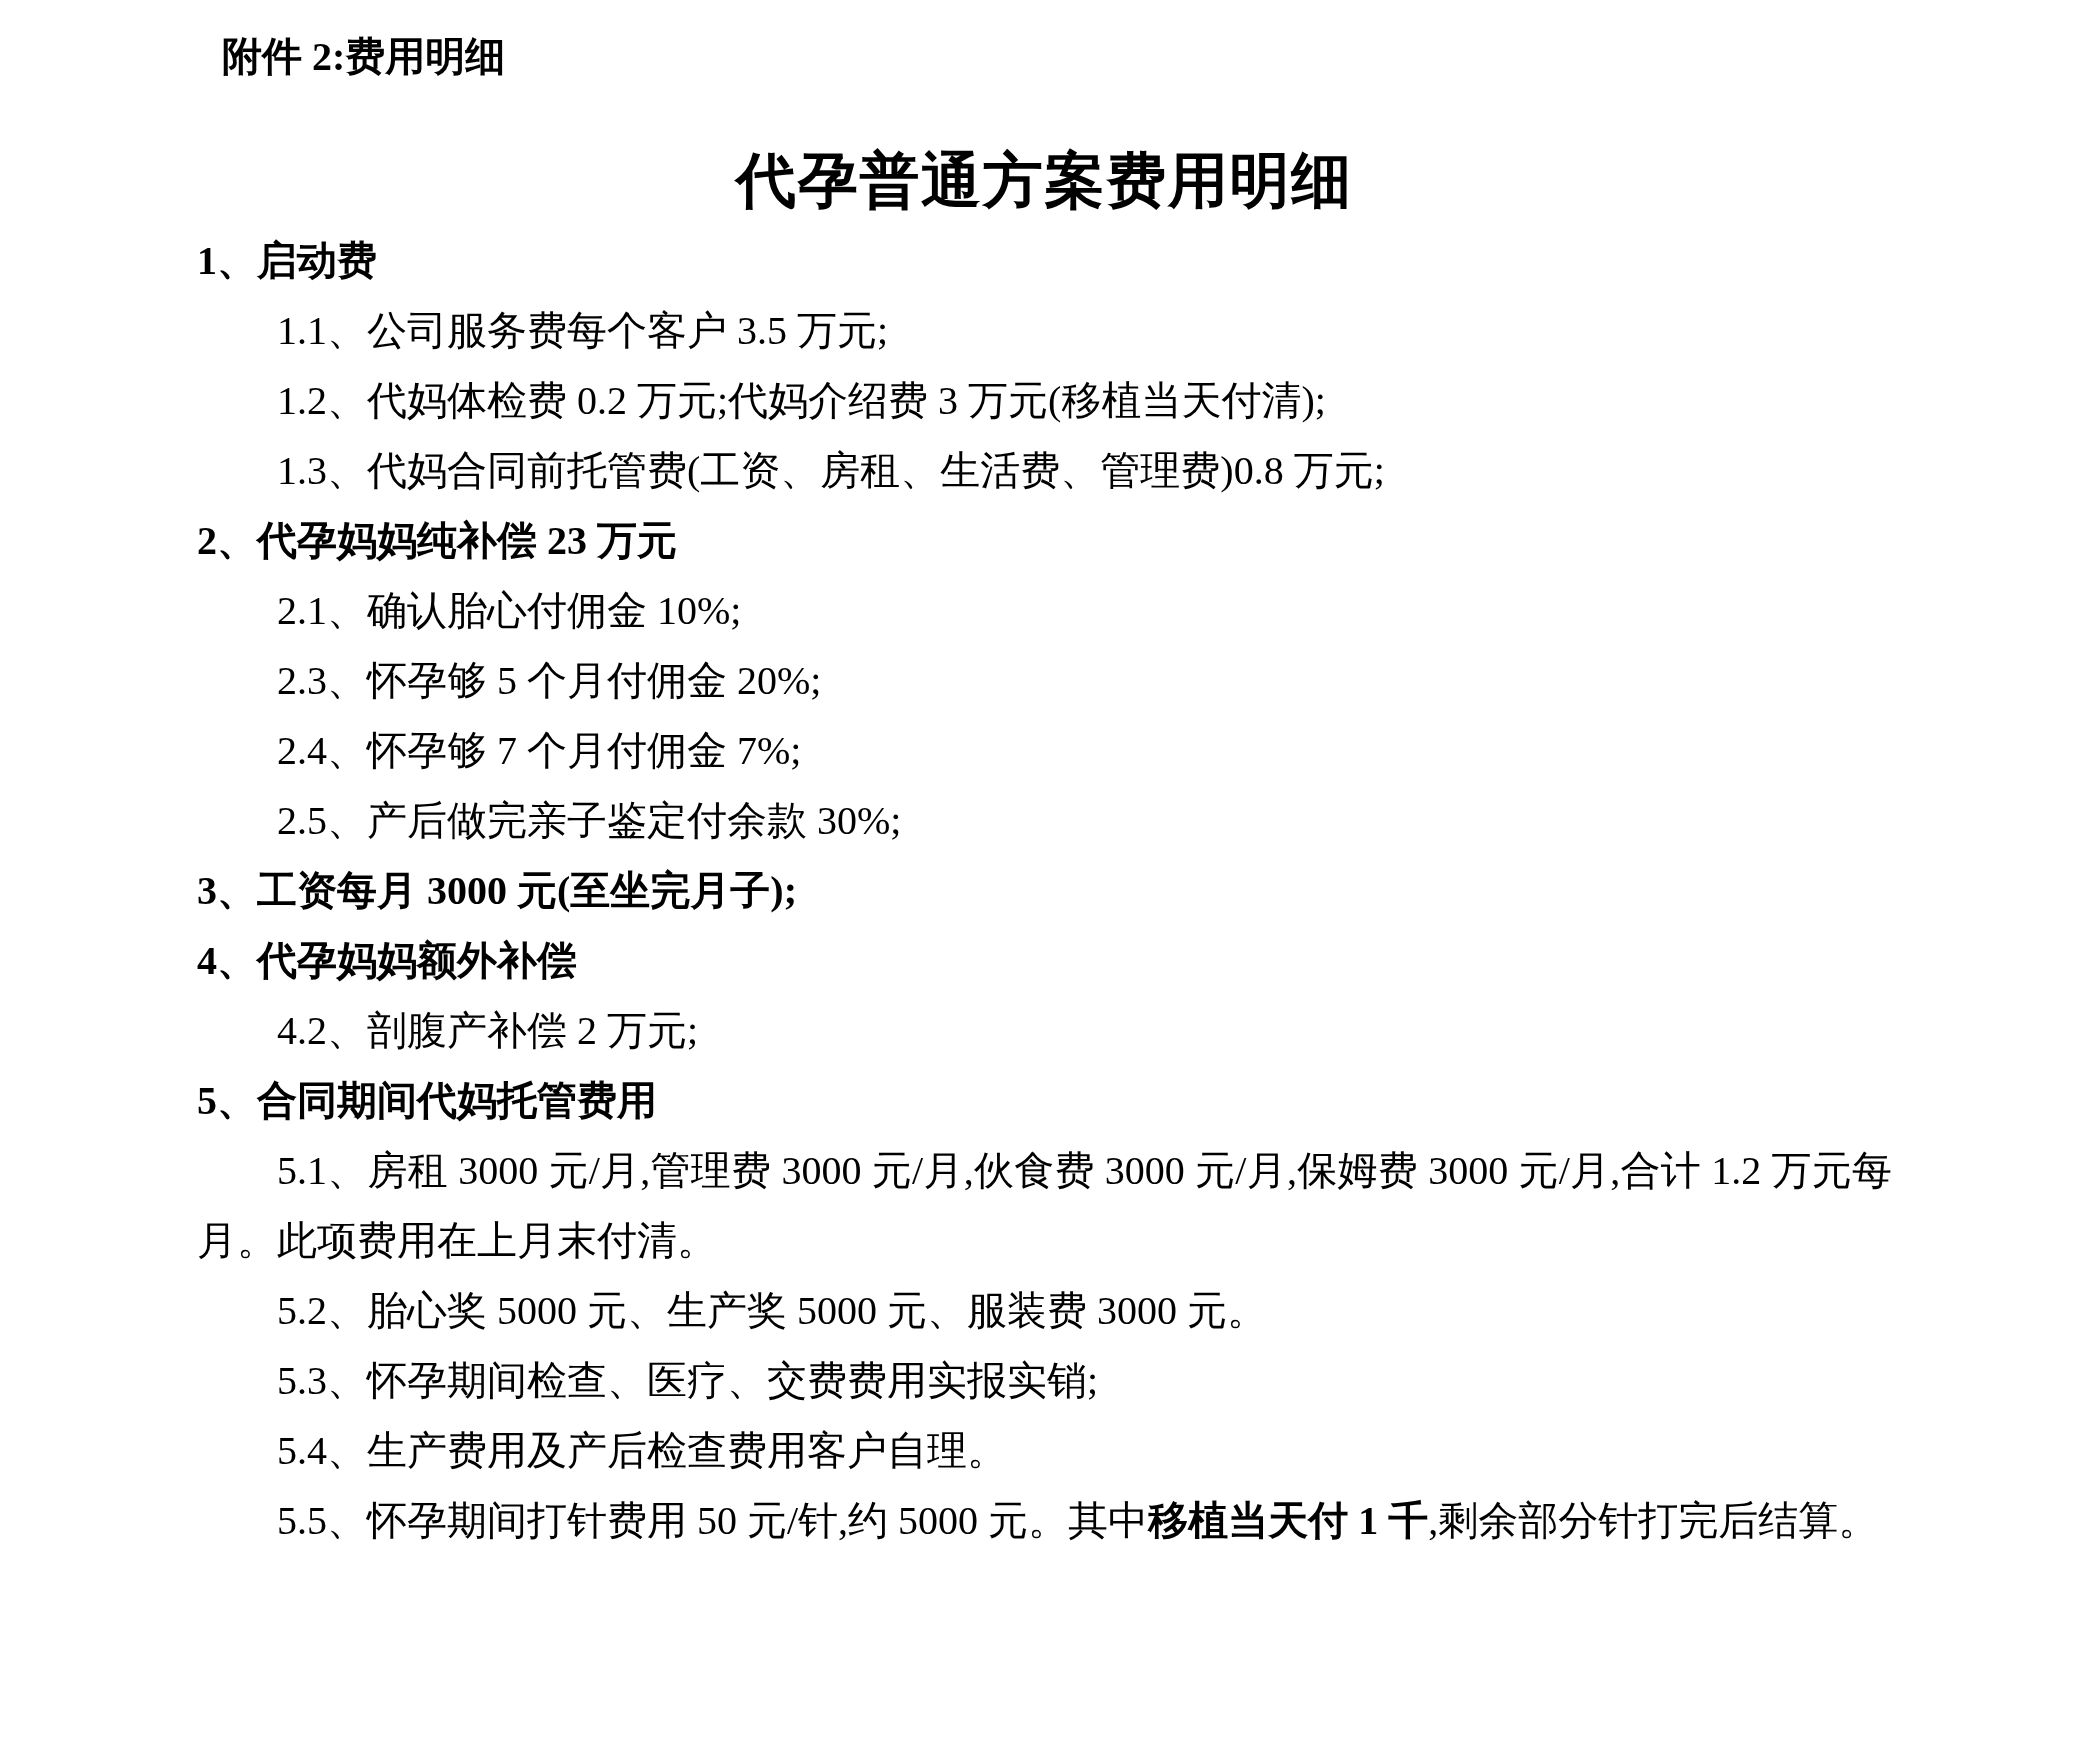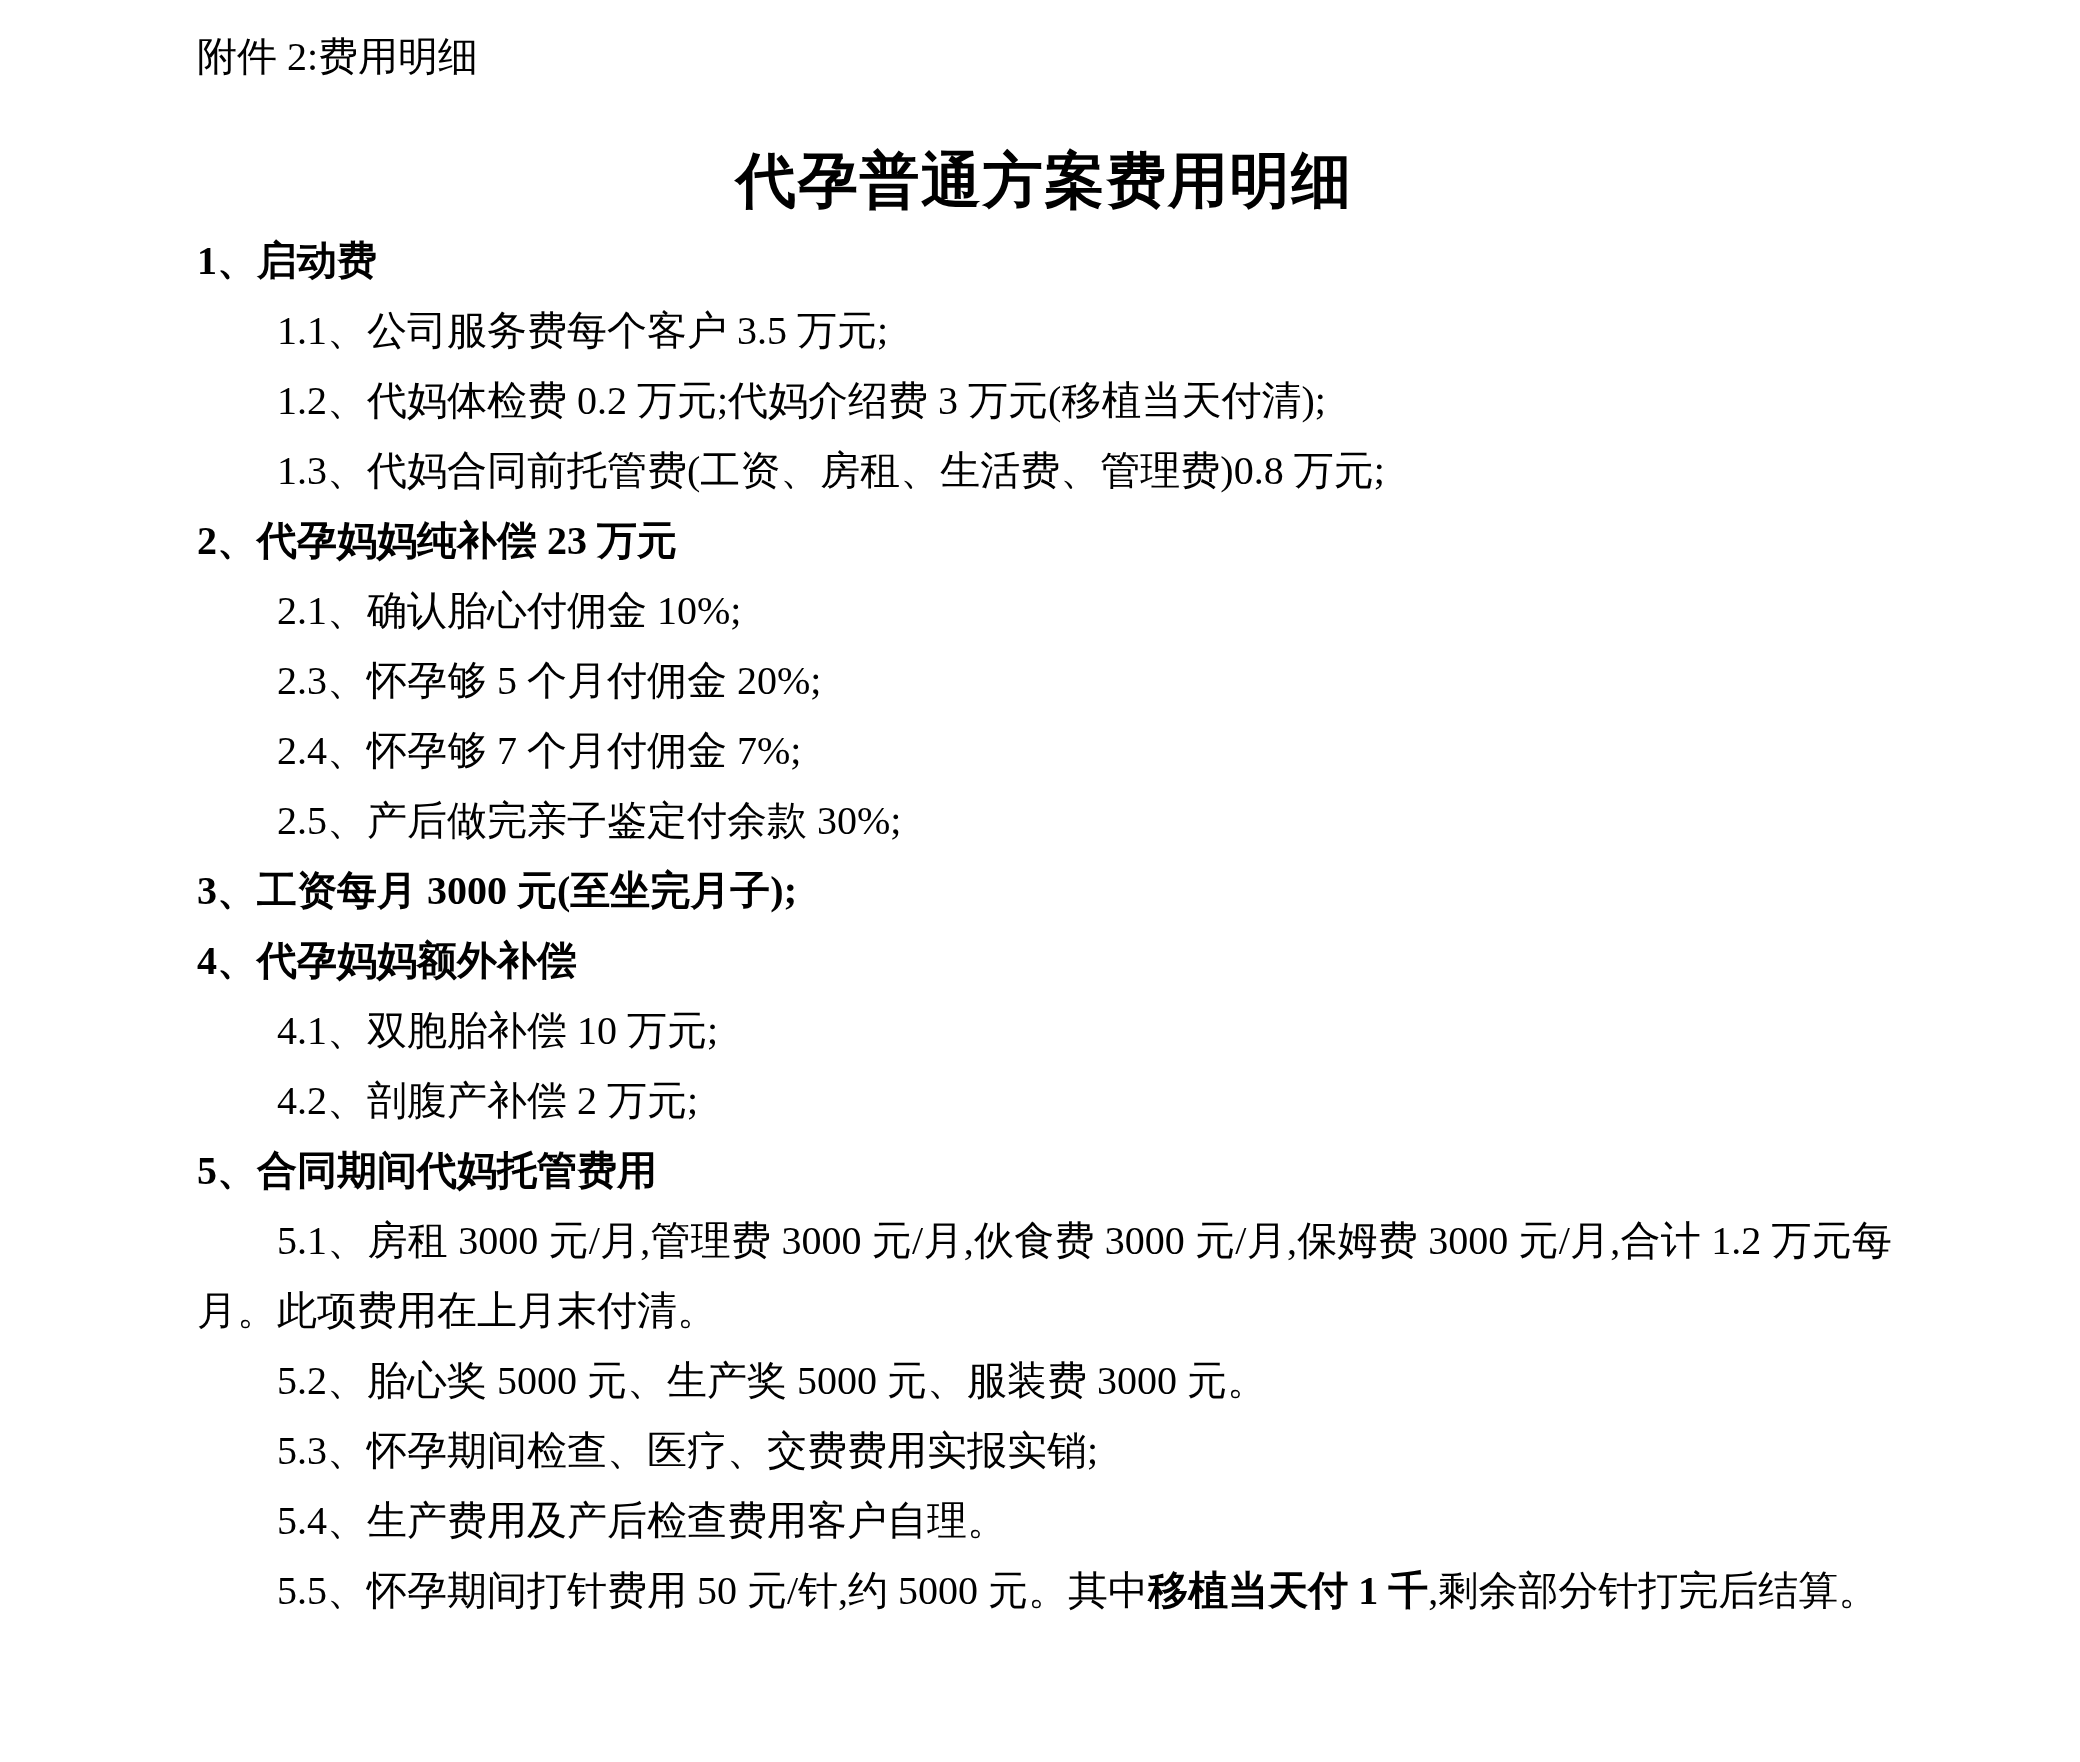--- a/index.html
+++ b/index.html
@@ -10,22 +10,23 @@
     height: 1762px;
     margin: 0 auto;
     background: #ffffff;
     color: #000000;
     padding: 22px 189px 0 197px;
     font-family: "Liberation Serif", "DejaVu Serif", serif;
     font-size: 40px;
     overflow: hidden;
   }
   .att {
-    font-weight: 400;
+    font-weight: 700;
     line-height: 70px;
+    margin-left: 25px;
   }
   .title {
     font-family: "Liberation Sans", "DejaVu Sans", sans-serif;
     font-weight: 700;
     font-size: 60px;
     line-height: 81px;
     letter-spacing: 1.7px;
     text-align: center;
     margin-top: 48px;
     margin-bottom: 5px;
@@ -58,21 +59,20 @@
 
   <p class="hd">2、代孕妈妈纯补偿 23 万元</p>
   <p class="sub">2.1、确认胎心付佣金 10%;</p>
   <p class="sub">2.3、怀孕够 5 个月付佣金 20%;</p>
   <p class="sub">2.4、怀孕够 7 个月付佣金 7%;</p>
   <p class="sub">2.5、产后做完亲子鉴定付余款 30%;</p>
 
   <p class="hd">3、工资每月 3000 元(至坐完月子);</p>
 
   <p class="hd">4、代孕妈妈额外补偿</p>
-  <p class="sub">4.1、双胞胎补偿 10 万元;</p>
   <p class="sub">4.2、剖腹产补偿 2 万元;</p>
 
   <p class="hd">5、合同期间代妈托管费用</p>
   <p class="sub">5.1、房租 3000 元/月,管理费 3000 元/月,伙食费 3000 元/月,保姆费 3000 元/月,合计 1.2 万元每月。此项费用在上月末付清。</p>
   <p class="sub">5.2、胎心奖 5000 元、生产奖 5000 元、服装费 3000 元。</p>
   <p class="sub">5.3、怀孕期间检查、医疗、交费费用实报实销;</p>
   <p class="sub">5.4、生产费用及产后检查费用客户自理。</p>
   <p class="sub"><span>5.5、怀孕期间打针费用 50 元/针,约 5000 元。其中</span><b>移植当天付 1 千</b><span>,剩余部分针打完后结算。</span></p>
 
 </div>

